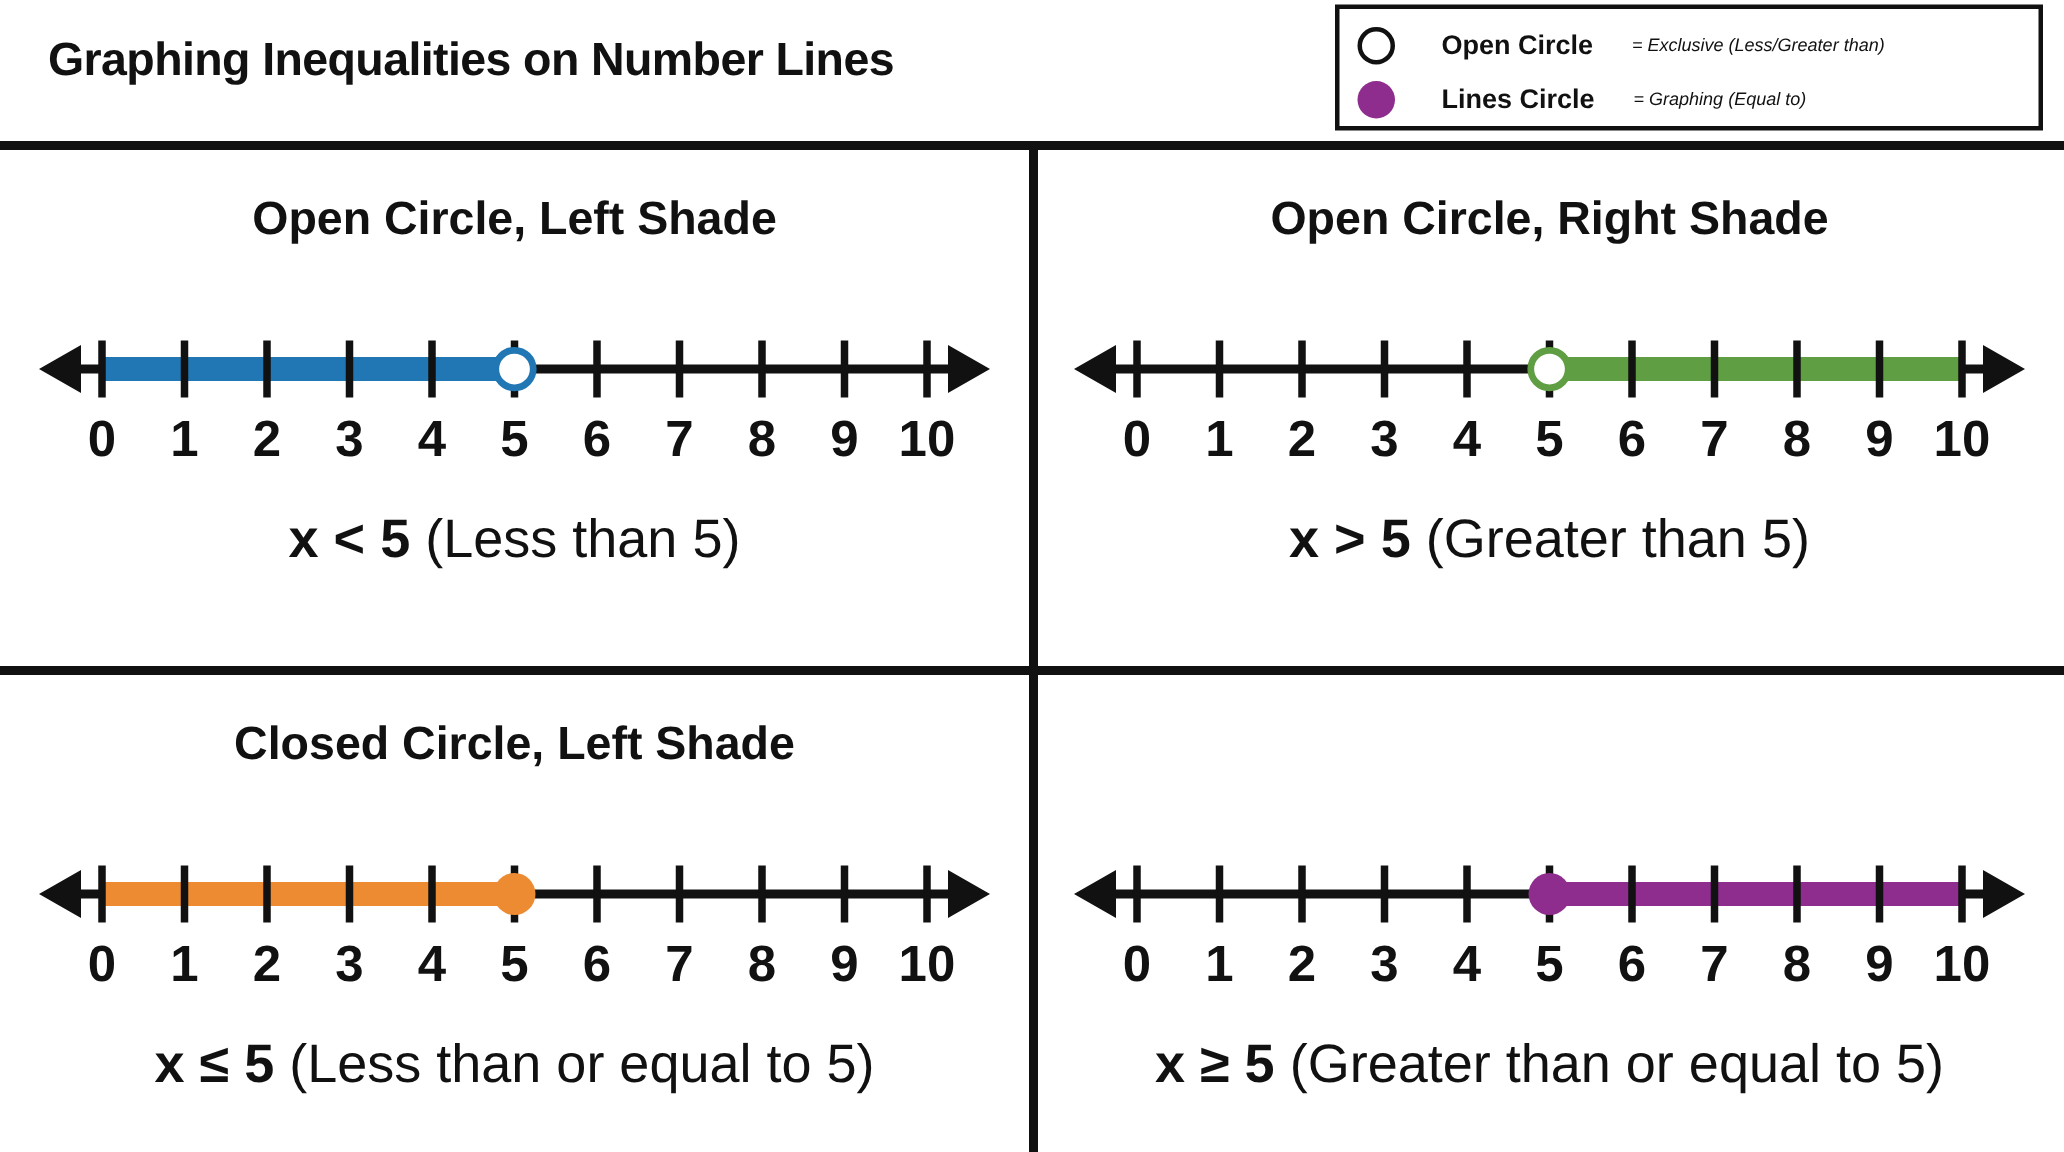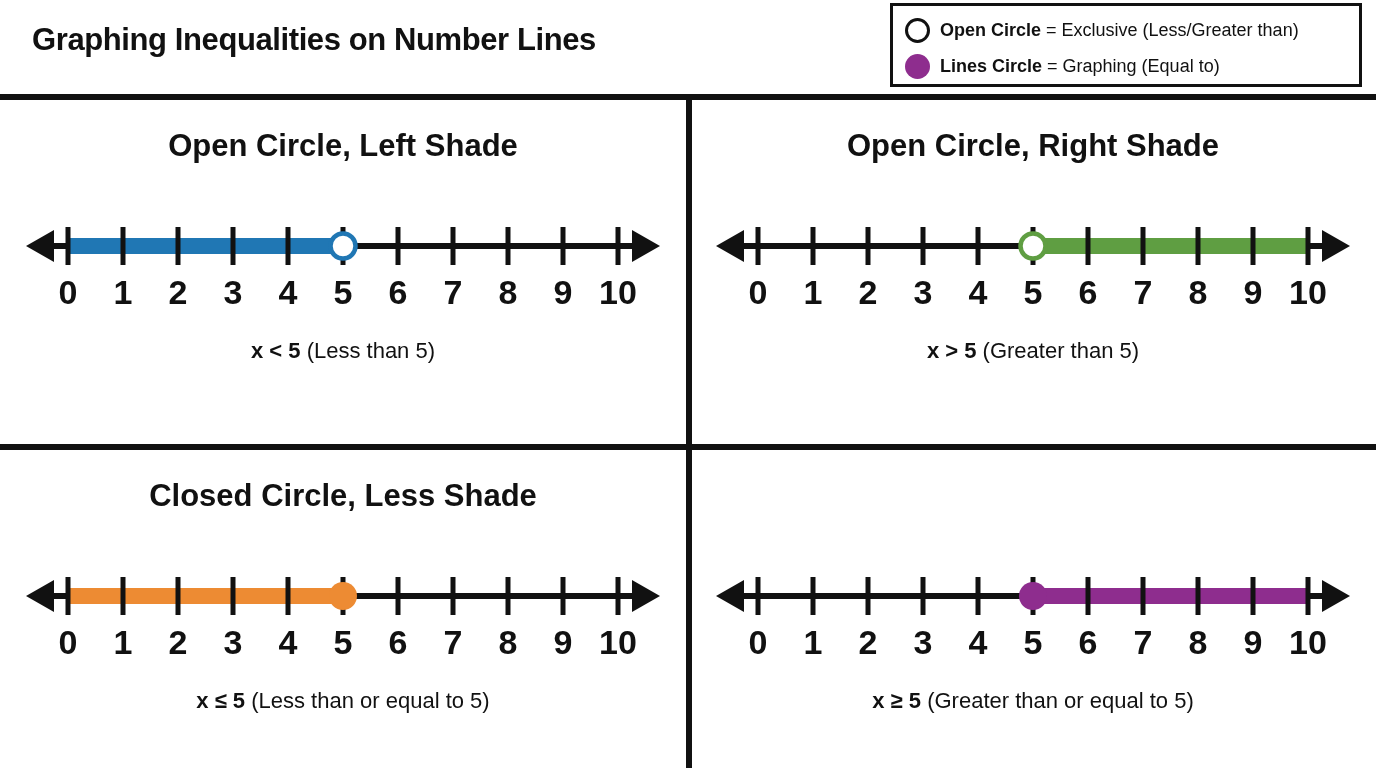--- a/index.html
+++ b/index.html
@@ -26,30 +26,30 @@
   }
 
   
   .legend{
     position:absolute;left:890px;top:3px;width:472px;height:84px;
     background:#ffffff;border:3px solid #111111;
     box-sizing:border-box;z-index:5;
     padding:6px 10px 0 12px;
   }
   .legend-row{
-    display:flex;align-items:center;height:36px;white-space:nowrap;
+    display:flex;align-items:center;height:36px;white-space:nowrap;gap:21px;
   }
   .legend-swatch{
     width:25px;height:25px;border-radius:50%;
     margin-right:10px;flex:0 0 auto;box-sizing:border-box;
   }
   .legend-swatch.open{background:#ffffff;border:3px solid #111111;}
   .legend-swatch.closed{background:#8E2D8E;}
   .legend-strong{font-weight:bold;font-size:18px;margin-right:5px;}
-  .legend-text{font-size:18px;font-weight:normal;}
+  .legend-text{font-size:12px;font-weight:normal;font-style:italic;}
 
   
   .grid{position:absolute;left:0;top:100px;width:1376px;height:668px;}
   .v-divider{
     position:absolute;left:686px;top:0;width:6px;height:668px;background:#111111;
   }
   .h-divider{
     position:absolute;left:0;top:344px;width:1376px;height:6px;background:#111111;
   }
 
@@ -64,21 +64,21 @@
     text-align:center;font-size:31px;font-weight:bold;color:#111111;
   }
 
   .numline-wrap{
     position:absolute;left:0;top:110px;width:686px;height:110px;
   }
   .numline-svg{display:block;margin:0 auto;}
 
   .cell-caption{
     position:absolute;left:0;top:238px;width:686px;
-    text-align:center;font-size:22px;color:#111111;white-space:nowrap;
+    text-align:center;font-size:36px;color:#111111;white-space:nowrap;
   }
   .cell-caption .op{font-weight:bold;}
   .cell-caption .words{font-weight:normal;}
 </style>
 </head>
 <body>
 
 <div class="header">
   <div class="main-title">Graphing Inequalities on Number Lines</div>
   <div class="header-rule"></div>
@@ -173,21 +173,21 @@
           <text x="598" y="94" text-anchor="middle" font-family="&quot;Liberation Sans&quot;, sans-serif" font-size="34" font-weight="bold" fill="#111111">10</text>
         </svg>
     </div>
     <div class="cell-caption">
       <span class="op">x &gt; 5</span>
       <span class="words">(Greater than 5)</span>
     </div>
   </div>
 
   <div class="cell c2">
-    <div class="cell-title">Closed Circle, Less Shade</div>
+    <div class="cell-title">Closed Circle, Left Shade</div>
     <div class="numline-wrap">
       <svg class="numline-svg" id="nl2" width="646" height="110" viewBox="0 0 646 110">
           <line x1="18" y1="36" x2="628" y2="36" stroke="#111111" stroke-width="6" stroke-linecap="butt"></line>
           <polygon points="6,36 34,20 34,52" fill="#111111"></polygon>
           <polygon points="640,36 612,20 612,52" fill="#111111"></polygon>
           <line x1="48" y1="36" x2="323" y2="36" stroke="#ED8B33" stroke-width="16" stroke-linecap="butt"></line>
           <line x1="48" y1="17" x2="48" y2="55" stroke="#111111" stroke-width="5"></line>
           <line x1="103" y1="17" x2="103" y2="55" stroke="#111111" stroke-width="5"></line>
           <line x1="158" y1="17" x2="158" y2="55" stroke="#111111" stroke-width="5"></line>
           <line x1="213" y1="17" x2="213" y2="55" stroke="#111111" stroke-width="5"></line>

